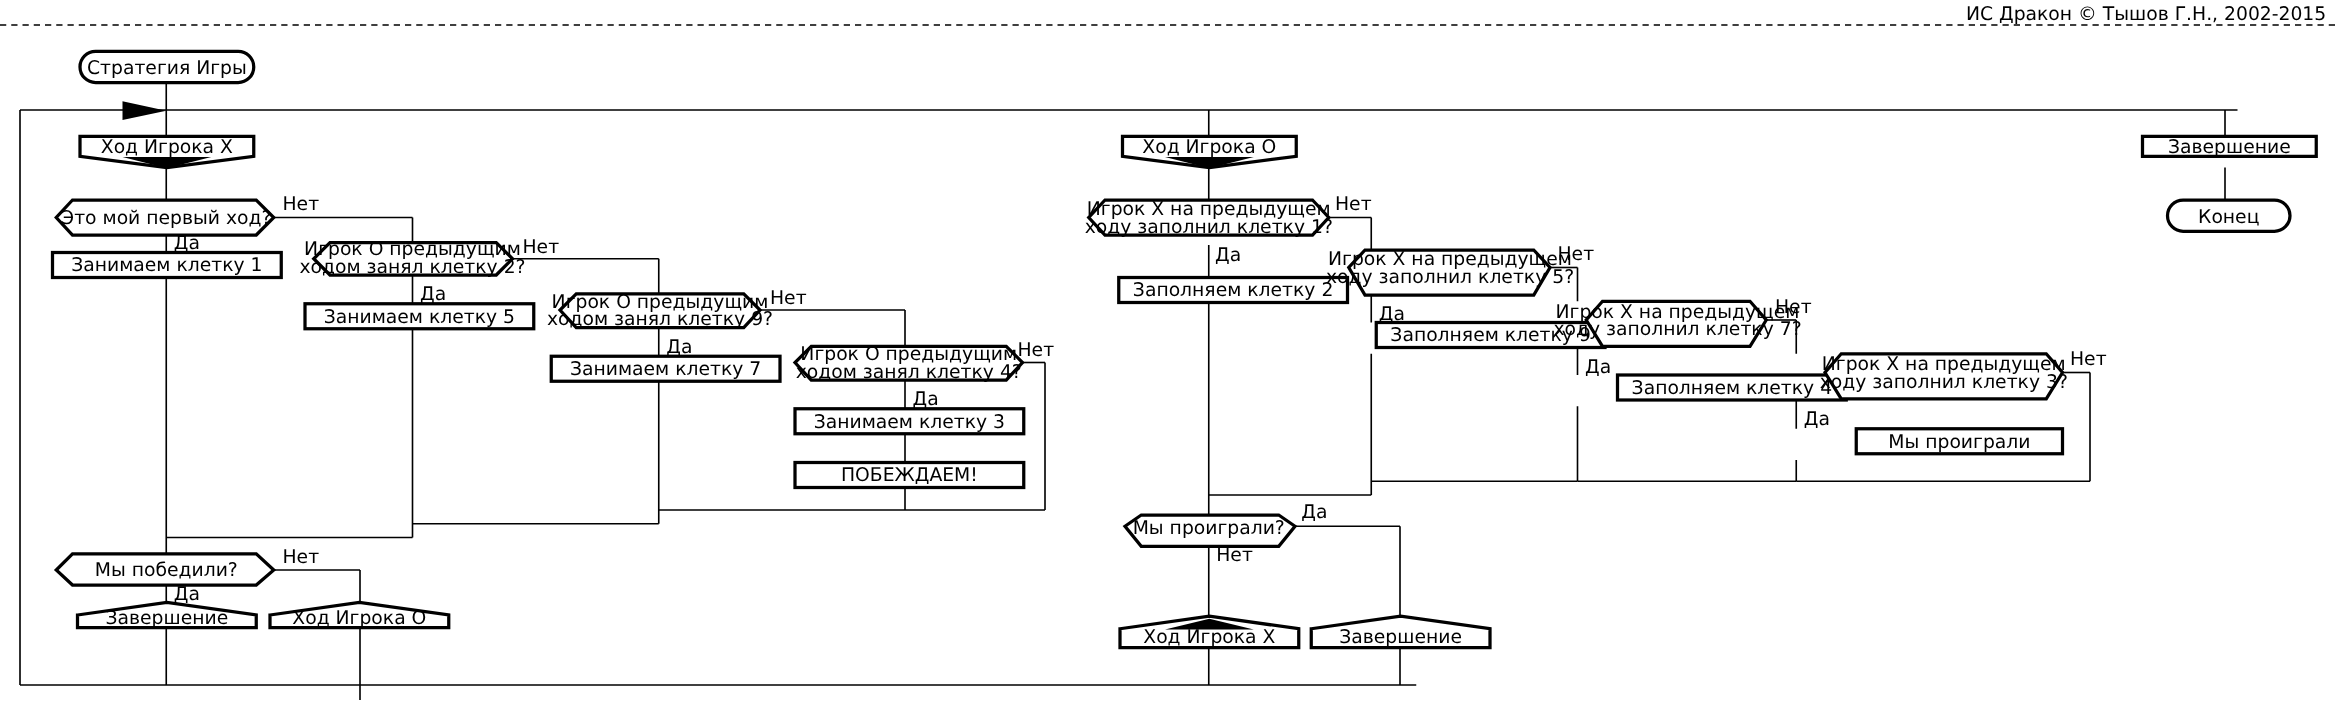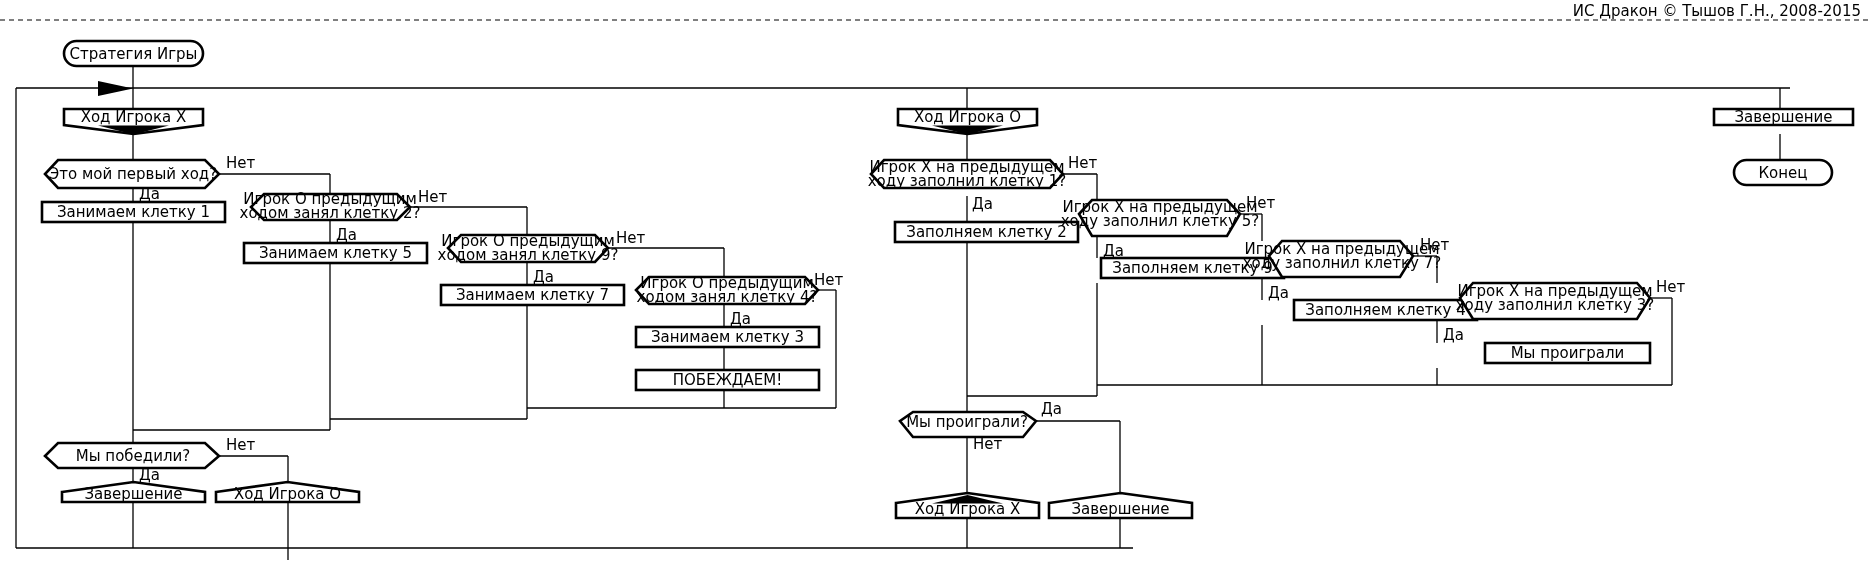--- a/index.html
+++ b/index.html
@@ -44,21 +44,21 @@
   .conn { stroke: #000000; stroke-width: 1.3; fill: none; }
   .lbl { font-size: 15px; }
   .lbl-center { text-anchor: middle; }
   .dashline { stroke: #000000; stroke-width: 1.2; stroke-dasharray: 5 4; }
 </style>
 </head>
 <body>
 
 <div id="canvas">
 
-  <div id="header-title">ИС Дракон © Тышов Г.Н., 2008-2015</div>
+  <div id="header-title">ИС Дракон © Тышов Г.Н., 2002-2015</div>
 
   <svg id="diagram" viewBox="0 0 1869 564">
 
     <line class="dashline" x1="0" y1="20" x2="1869" y2="20"></line>
 
     <g>
 
       <line class="conn" x1="133" y1="66" x2="133" y2="88"></line>
 
       <line class="conn" x1="16" y1="88" x2="1790" y2="88"></line>

